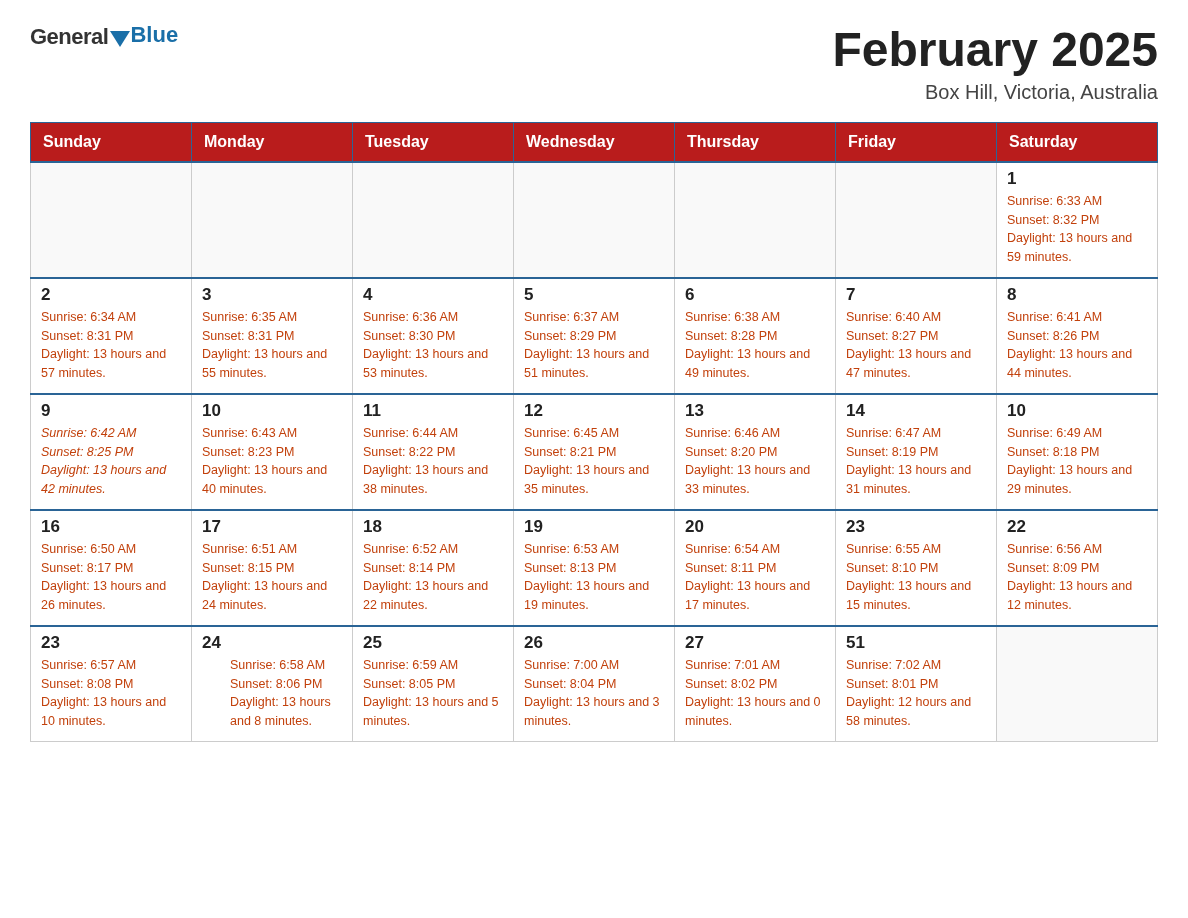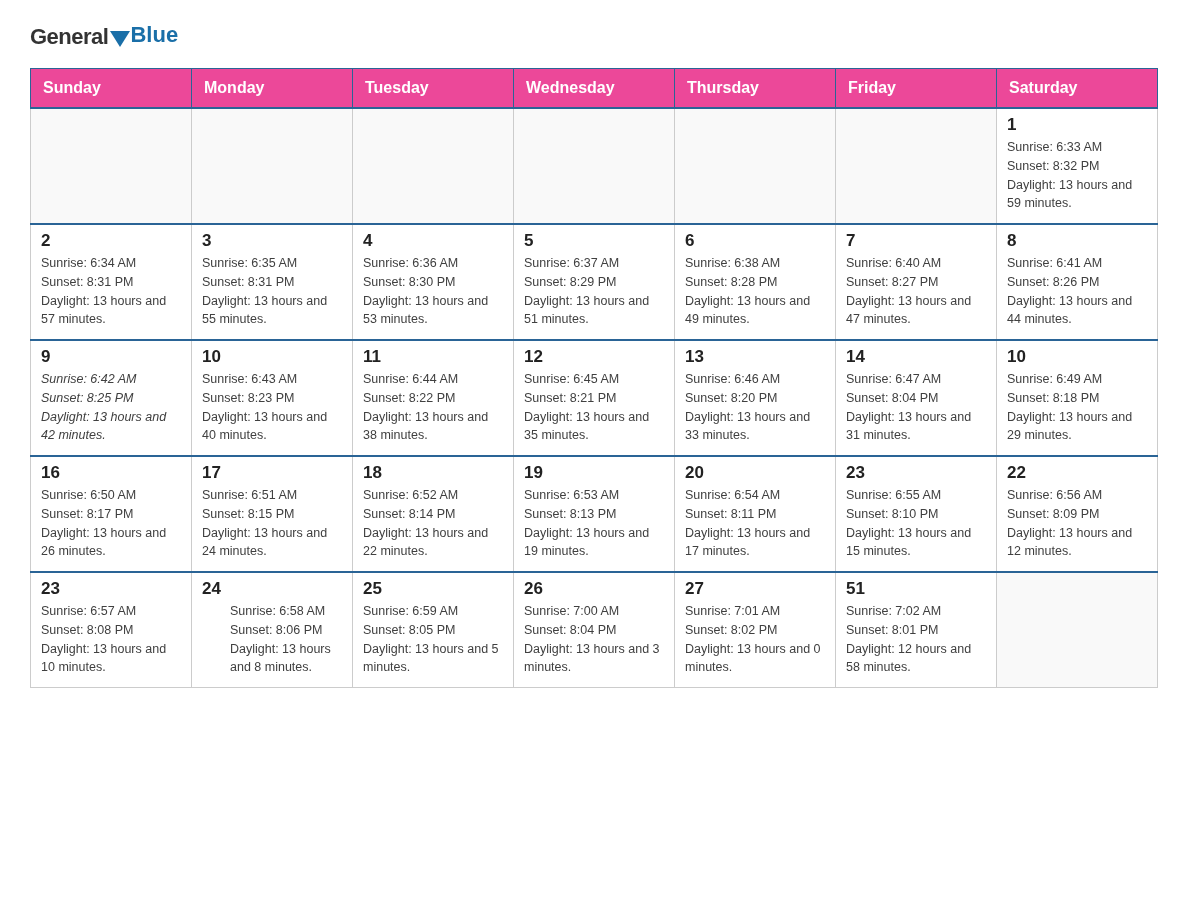--- a/index.html
+++ b/index.html
@@ -58,21 +58,21 @@
     .location-title {
       font-size: 20px;
       color: #444;
       margin-top: 4px;
     }
     .calendar {
       width: 100%;
       border-collapse: collapse;
     }
     .calendar th {
-      background-color: #ec4899;
+      background-color: #b91c1c;
       color: #fff;
       font-size: 16px;
       font-weight: bold;
       padding: 10px 12px;
       text-align: left;
       border: 1px solid #2a6496;
     }
     .calendar td {
       border: 1px solid #ccc;
       vertical-align: top;
@@ -89,37 +89,41 @@
     }
     .day-number {
       font-size: 17px;
       font-weight: bold;
       color: #222;
       display: block;
       margin-bottom: 3px;
     }
     .day-info {
       font-size: 12.5px;
-      color: #404040;
+      color: #c2410c;
       line-height: 1.5;
     }
     .empty-cell {
       background: #f9f9f9;
     }
   </style>
 </head>
 <body>
 
 <div class="header">
   <div class="logo">
     <div class="logo-top">
       <span class="logo-general">General</span>
       <div class="logo-arrow"></div>
     </div>
     <span class="logo-blue">Blue</span>
+  </div>
+  <div class="title-section">
+    <div class="month-title">February 2025</div>
+    <div class="location-title">Box Hill, Victoria, Australia</div>
   </div>
 </div>
 
 <table class="calendar">
   <thead>
     <tr>
     <th>Sunday</th>
         <th>Monday</th>
         <th>Tuesday</th>
         <th>Wednesday</th>
@@ -214,21 +218,21 @@
         </td>
         <td>
           <span class="day-number">13</span>
           <div class="day-info" style="white-space: pre-line;">Sunrise: 6:46 AM
 Sunset: 8:20 PM
 Daylight: 13 hours and 33 minutes.</div>
         </td>
         <td>
           <span class="day-number">14</span>
           <div class="day-info" style="white-space: pre-line;">Sunrise: 6:47 AM
-Sunset: 8:04 PM
+Sunset: 8:19 PM
 Daylight: 13 hours and 31 minutes.</div>
         </td>
         <td>
           <span class="day-number">10</span>
           <div class="day-info" style="white-space: pre-line;">Sunrise: 6:49 AM
 Sunset: 8:18 PM
 Daylight: 13 hours and 29 minutes.</div>
         </td>
       </tr>
       <tr>

